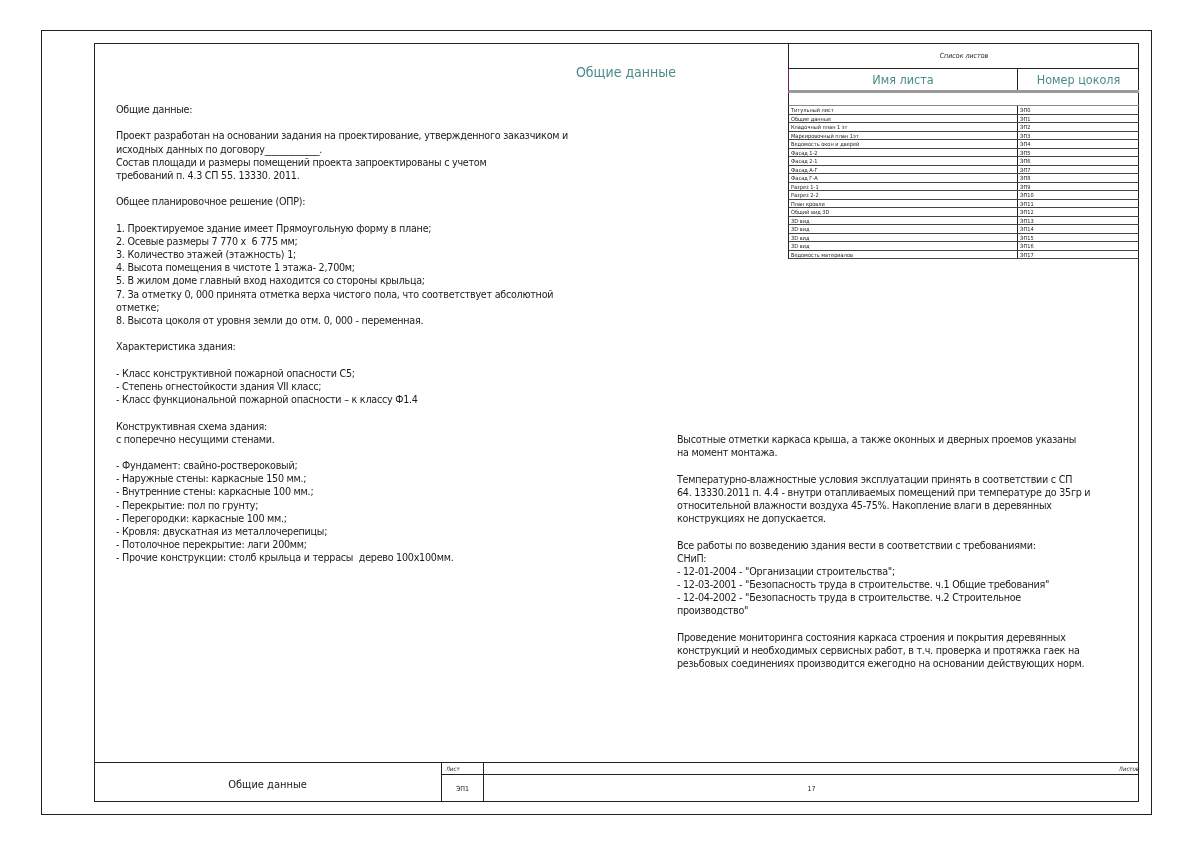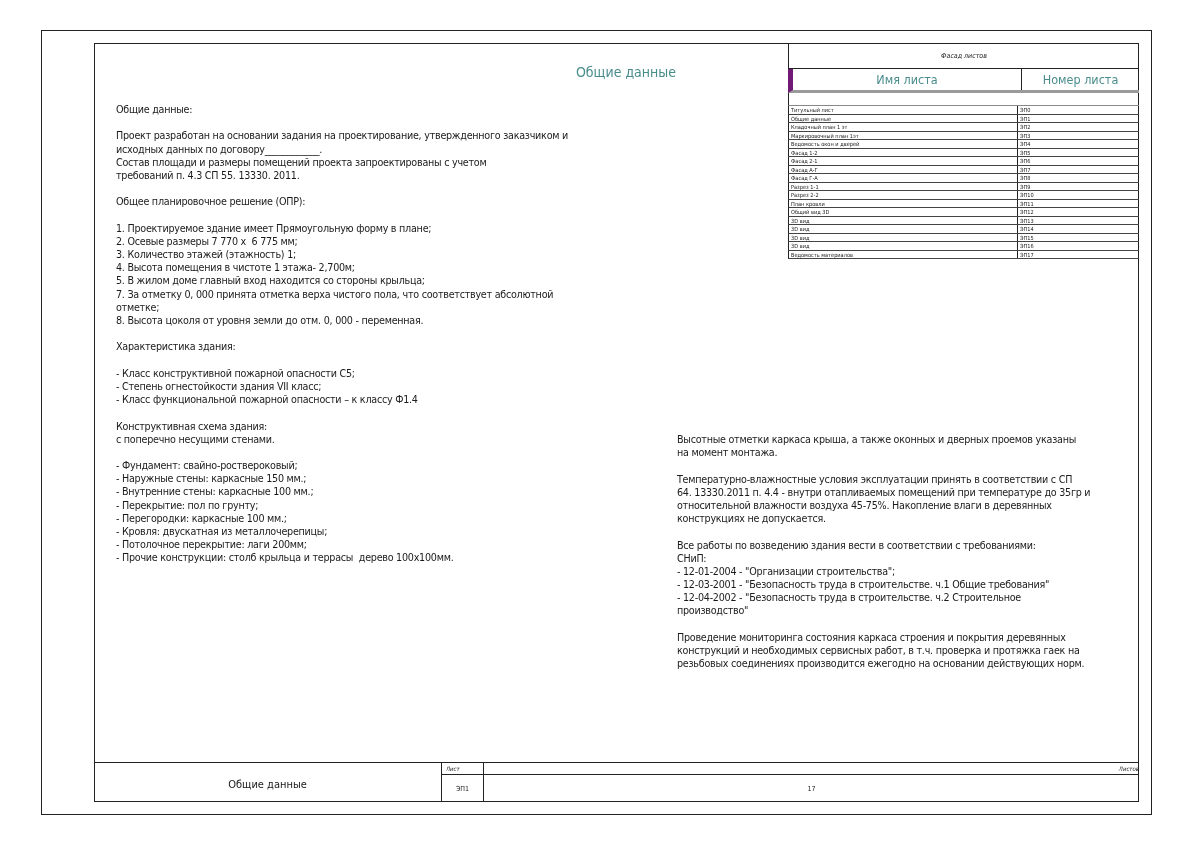--- a/index.html
+++ b/index.html
@@ -12,21 +12,21 @@
   .teal { color: #4a8c8c; }
   .page-title-wrap { position: absolute; left: 440px; top: 64px; width: 236px; text-align: right; font-size: 14px; }
   .txt { position: absolute; font-size: 9.6px; line-height: 13.2px; white-space: pre; font-family: "DejaVu Sans", sans-serif;
          transform-origin: 0 0; letter-spacing: -0.25px; }
   .block { margin: 0; }
 
   
   .sheets { position: absolute; left: 788px; top: 43px; width: 351px; }
   .sheets .hdr1 { height: 26px; border-left: 1px solid #222; border-bottom: 1px solid #222; box-sizing: border-box;
                   display: flex; align-items: center; justify-content: center; font-size: 7px; font-style: italic; }
-  .sheets .hdr2 { height: 24px; display: flex; border-left: 5px solid #701a75; border-bottom: 3px solid #9a9a9a; box-sizing: border-box; }
+  .sheets .hdr2 { height: 24px; display: flex; border-left: 1px solid #701a75; border-bottom: 3px solid #9a9a9a; box-sizing: border-box; }
   .sheets .hdr2 div { display: flex; align-items: center; justify-content: center; font-size: 12.5px; }
   .sheets .hdr2 .c1 { width: 228px; border-right: 1px solid #222; }
   .sheets .hdr2 .c2 { flex: 1; }
   .sheets .spacer { height: 13px; border-left: 1px solid #222; border-bottom: 1px solid #888; box-sizing: border-box; }
   .sheets .row { height: 8.5px; display: flex; border-left: 1px solid #222; border-bottom: 1px solid #444; box-sizing: border-box; }
   .sheets .row div { font-size: 5.6px; line-height: 8px; padding-left: 2px; overflow: hidden; white-space: nowrap; }
   .sheets .row .c1 { width: 226px; border-right: 1px solid #222; }
   .sheets .row .c2 { flex: 1; }
 
   
@@ -48,24 +48,24 @@
 <div class="outer-frame"></div>
 <div class="inner-frame"></div>
 
 <div class="page-title-wrap teal">Общие данные</div>
 
 <div class="txt" id="left-col" style="left:116px; top:103px;"><div class="block" style="height: 13.2px;">Общие данные:</div><div class="block" style="height: 13.2px;"></div><div class="block" style="height: 13.2px;">Проект разработан на основании задания на проектирование, утвержденного заказчиком и</div><div class="block" style="height: 13.2px;">исходных данных по договору____________.</div><div class="block" style="height: 13.2px;">Состав площади и размеры помещений проекта запроектированы с учетом</div><div class="block" style="height: 13.2px;">требований п. 4.3 СП 55. 13330. 2011.</div><div class="block" style="height: 13.2px;"></div><div class="block" style="height: 13.2px;">Общее планировочное решение (ОПР):</div><div class="block" style="height: 13.2px;"></div><div class="block" style="height: 13.2px;">1. Проектируемое здание имеет Прямоугольную форму в плане;</div><div class="block" style="height: 13.2px;">2. Осевые размеры 7 770 х  6 775 мм;</div><div class="block" style="height: 13.2px;">3. Количество этажей (этажность) 1;</div><div class="block" style="height: 13.2px;">4. Высота помещения в чистоте 1 этажа- 2,700м;</div><div class="block" style="height: 13.2px;">5. В жилом доме главный вход находится со стороны крыльца;</div><div class="block" style="height: 13.2px;">7. За отметку 0, 000 принята отметка верха чистого пола, что соответствует абсолютной</div><div class="block" style="height: 13.2px;">отметке;</div><div class="block" style="height: 13.2px;">8. Высота цоколя от уровня земли до отм. 0, 000 - переменная.</div><div class="block" style="height: 13.2px;"></div><div class="block" style="height: 13.2px;">Характеристика здания:</div><div class="block" style="height: 13.2px;"></div><div class="block" style="height: 13.2px;">- Класс конструктивной пожарной опасности С5;</div><div class="block" style="height: 13.2px;">- Степень огнестойкости здания VII класс;</div><div class="block" style="height: 13.2px;">- Класс функциональной пожарной опасности – к классу Ф1.4</div><div class="block" style="height: 13.2px;"></div><div class="block" style="height: 13.2px;">Конструктивная схема здания:</div><div class="block" style="height: 13.2px;">с поперечно несущими стенами.</div><div class="block" style="height: 13.2px;"></div><div class="block" style="height: 13.2px;">- Фундамент: свайно-роствероковый;</div><div class="block" style="height: 13.2px;">- Наружные стены: каркасные 150 мм.;</div><div class="block" style="height: 13.2px;">- Внутренние стены: каркасные 100 мм.;</div><div class="block" style="height: 13.2px;">- Перекрытие: пол по грунту;</div><div class="block" style="height: 13.2px;">- Перегородки: каркасные 100 мм.;</div><div class="block" style="height: 13.2px;">- Кровля: двускатная из металлочерепицы;</div><div class="block" style="height: 13.2px;">- Потолочное перекрытие: лаги 200мм;</div><div class="block" style="height: 13.2px;">- Прочие конструкции: столб крыльца и террасы  дерево 100х100мм.</div></div>
 
 <div class="txt" id="right-col" style="left:677px; top:433px;"><div class="block" style="height: 13.2px;">Высотные отметки каркаса крыша, а также оконных и дверных проемов указаны</div><div class="block" style="height: 13.2px;">на момент монтажа.</div><div class="block" style="height: 13.2px;"></div><div class="block" style="height: 13.2px;">Температурно-влажностные условия эксплуатации принять в соответствии с СП</div><div class="block" style="height: 13.2px;">64. 13330.2011 п. 4.4 - внутри отапливаемых помещений при температуре до 35гр и</div><div class="block" style="height: 13.2px;">относительной влажности воздуха 45-75%. Накопление влаги в деревянных</div><div class="block" style="height: 13.2px;">конструкциях не допускается.</div><div class="block" style="height: 13.2px;"></div><div class="block" style="height: 13.2px;">Все работы по возведению здания вести в соответствии с требованиями:</div><div class="block" style="height: 13.2px;">СНиП:</div><div class="block" style="height: 13.2px;">- 12-01-2004 - "Организации строительства";</div><div class="block" style="height: 13.2px;">- 12-03-2001 - "Безопасность труда в строительстве. ч.1 Общие требования"</div><div class="block" style="height: 13.2px;">- 12-04-2002 - "Безопасность труда в строительстве. ч.2 Строительное</div><div class="block" style="height: 13.2px;">производство"</div><div class="block" style="height: 13.2px;"></div><div class="block" style="height: 13.2px;">Проведение мониторинга состояния каркаса строения и покрытия деревянных</div><div class="block" style="height: 13.2px;">конструкций и необходимых сервисных работ, в т.ч. проверка и протяжка гаек на</div><div class="block" style="height: 13.2px;">резьбовых соединениях производится ежегодно на основании действующих норм.</div></div>
 
 <div class="sheets">
-  <div class="hdr1">Фасад листов</div>
+  <div class="hdr1">Список листов</div>
   <div class="hdr2">
     <div class="c1 teal">Имя листа</div>
-    <div class="c2 teal">Номер листа</div>
+    <div class="c2 teal">Номер цоколя</div>
   </div>
   <div class="spacer"></div>
   <div id="sheet-rows">
       <div class="row">
         <div class="c1">Титульный лист</div>
         <div class="c2">ЭП0</div>
       </div>
       <div class="row">
         <div class="c1">Общие данные</div>
         <div class="c2">ЭП1</div>

